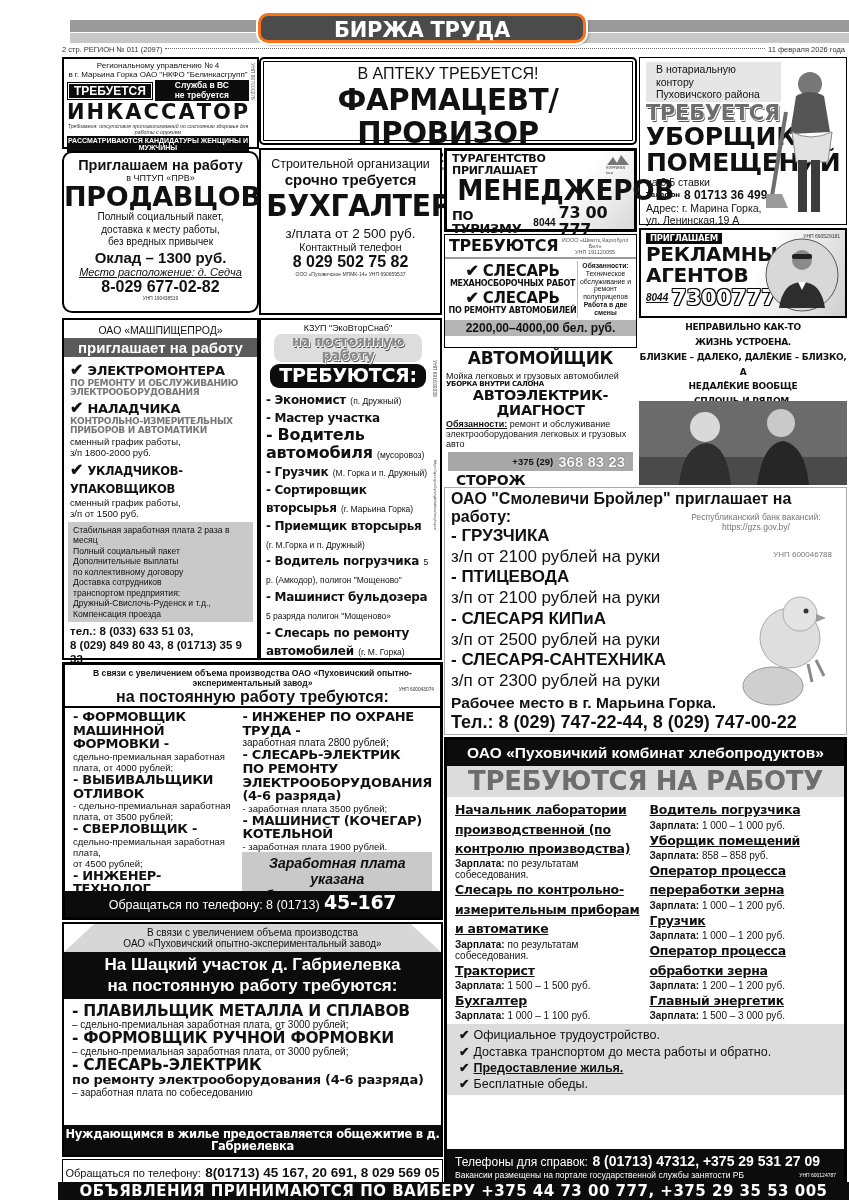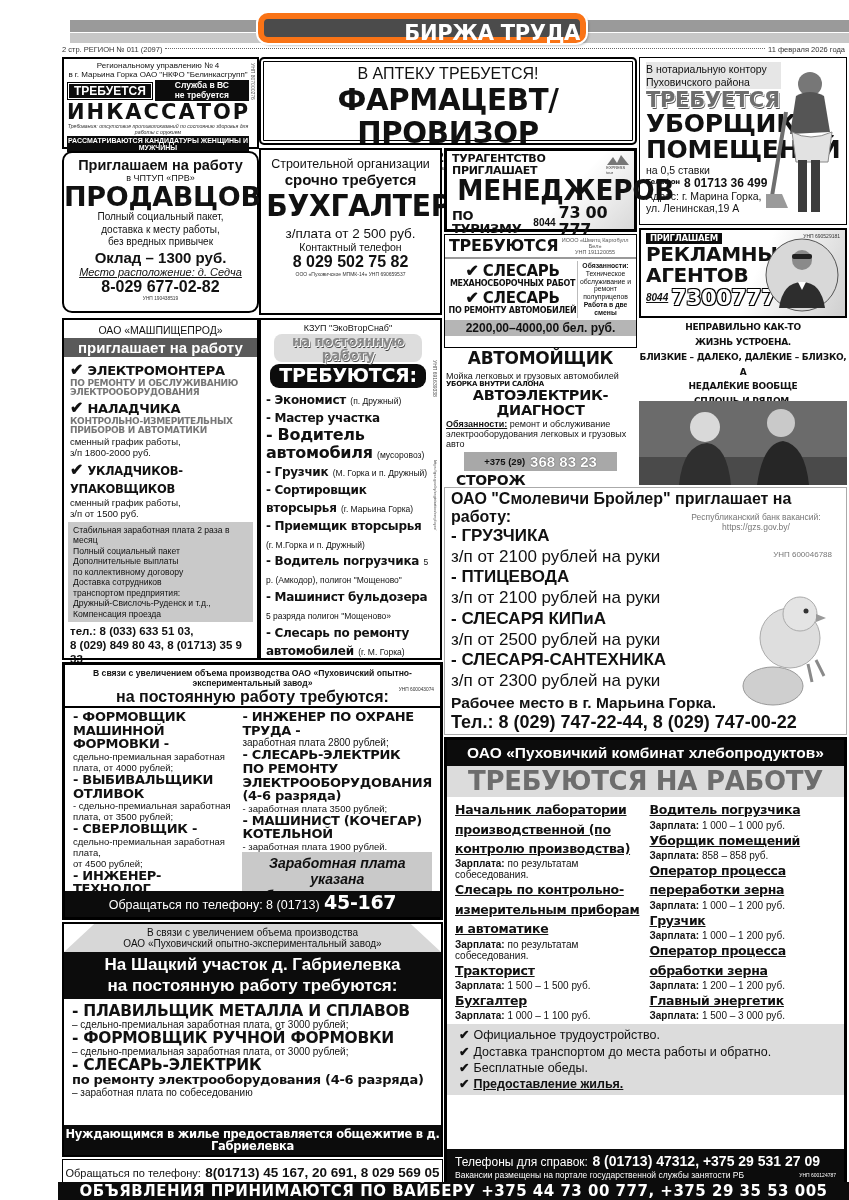--- a/index.html
+++ b/index.html
@@ -23,22 +23,22 @@
   .bdr3 { border:3px solid #000; }
   .inv { background:#0c0c0c; color:#fff; }
   .gray { background:#c9c9c9; }
   .lgray { background:#dcdcdc; }
   .head { font-family:"DejaVu Sans",sans-serif; font-weight:bold; line-height:1.05; letter-spacing:-0.3px; }
   .cond { transform:scaleX(.94); transform-origin:center; }
   .tiny { font-size:5.5px; color:#333; }
   .vert { writing-mode:vertical-rl; font-size:5px; color:#555; }
   .chk::before { content:"✔"; font-weight:bold; margin-right:4px; }
   .dotlead { flex:1; border-bottom:1px dotted #666; margin:0 3px 2px 3px; }
-  .banner { background:#4b4b4b; color:#fff; border:6px solid #f97316; border-radius:10px;
-            box-shadow:0 0 0 2px #fff,2px 2px 3px rgba(0,0,0,.4);text-align:right; }
+  .banner { background:#4b4b4b; color:#fff; border:3px solid #f97316; border-radius:10px;
+            box-shadow:0 0 0 2px #fff,2px 2px 3px rgba(0,0,0,.4); }
   .photo { background:linear-gradient(135deg,#8a8a8a,#4f4f4f); }
   svg { display:block; }
 </style>
 </head>
 <body>
 
 <div class="page">
 
   <div class="abs" style="left:70px;top:20px;right:0;height:12px;background:#9a9a9a"></div>
   <div class="abs" style="left:70px;top:33px;right:0;height:10px;background:#c7c7c7"></div>
@@ -65,21 +65,21 @@
   </div>
 
   <div class="ad bdr2 c" style="left:259px;top:57px;width:378px;height:88px;border-radius:5px;box-shadow:0 0 0 2px #fff inset,0 0 0 3px #000 inset;padding-top:6px">
     <div style="font-size:16px">В АПТЕКУ ТРЕБУЕТСЯ!</div>
     <div class="head cond" style="font-size:31px">ФАРМАЦЕВТ/ПРОВИЗОР</div>
     <div class="b" style="font-size:15px">8029 389 70 72, 8029 337 08 59</div>
     <div class="tiny" style="font-size:5.5px">ООО "Интерофицина плюс"  УНП 101376425</div>
   </div>
 
   <div class="ad bdr1" style="left:639px;top:57px;width:208px;height:168px;padding:4px 6px">
-    <div class="pre" style="font-size:10.5px;line-height:1.2;background:#e6e6e6;padding:1px 0;width:135px">В нотариальную контору
+    <div class="pre" style="font-size:10.5px;line-height:1.2;background:#e6e6e6;padding:1px 10px;width:135px">В нотариальную контору
 Пуховичского района</div>
     <div class="head" style="font-size:21px;color:#6e6e6e;text-shadow:1px 1px 0 #fff,1.5px 1.5px 0 #555">ТРЕБУЕТСЯ</div>
     <div class="head pre" style="font-size:25px">УБОРЩИК
 ПОМЕЩЕНИЙ</div>
     <div style="font-size:10.5px">на 0,5 ставки</div>
     <div class="row mid" style="gap:4px">
       <span class="head" style="font-size:7px">Телефон</span>
       <span class="b" style="font-size:12px">8  01713  36  499</span>
     </div>
     <div class="pre" style="font-size:10.5px;line-height:1.15">Адрес: г. Марина Горка,
@@ -161,21 +161,21 @@
     <div class="b c" style="background:#b5b5b5;font-size:12px;padding:1px 0">2200,00–4000,00 бел. руб.</div>
   </div>
 
   <div class="ad" style="left:444px;top:350px;width:193px;height:135px;padding:0 2px">
     <div class="head c" style="font-size:17px">АВТОМОЙЩИК</div>
     <div style="font-size:9px;margin-top:3px">Мойка легковых и грузовых автомобилей</div>
     <div class="head" style="font-size:7px">УБОРКА ВНУТРИ САЛОНА</div>
     <div class="head c" style="font-size:14.5px">АВТОЭЛЕКТРИК-ДИАГНОСТ</div>
     <div style="font-size:9px;line-height:1.15"><span class="b u">Обязанности:</span> <span class="pre">ремонт и обслуживание
 электрооборудования легковых и грузовых авто</span></div>
-    <div class="row mid c" style="background:#a8a8a8;margin:2px 18px;padding:1px 8px;justify-content:center;gap:5px">
+    <div class="row mid c" style="background:#a8a8a8;margin:2px 2px;padding:1px 8px;justify-content:flex-end;gap:5px">
       <span class="b" style="font-size:9.5px">+375 (29)</span>
       <span class="b" style="font-size:15px;color:#fff;text-shadow:0 0 1px #000">368 83 23</span>
     </div>
     <div class="head" style="font-size:14px;margin-left:10px">СТОРОЖ</div>
     <div class="pre" style="font-size:7.4px;line-height:1.2">Охрана офисного здания, СТО и прилегающей территории.
 Режим работы: смена через две ( с 17.00ч до 9.00ч.)</div>
     <div style="background:#6f6f6f;height:11px;margin:2px 18px 0"></div>
   </div>
 
   <div class="ad bdr2" style="left:639px;top:228px;width:208px;height:90px;padding:3px 5px;background:linear-gradient(115deg,#fff 55%,#cfcfcf)">
@@ -431,22 +431,22 @@
           </div>
         <div>
             <div class="head u" style="font-size:12.5px;line-height:1.55">Главный энергетик</div>
             <div style="font-size:10px"><span class="b">Зарплата:</span> <span>1 500 – 3 000 руб.</span></div>
           </div>
       </div>
     </div>
     <div class="lgray" style="padding:3px 12px;font-size:12.5px;line-height:1.3">
       <div><span class="chk"></span><span>Официальное трудоустройство.</span></div>
       <div><span class="chk"></span><span>Доставка транспортом до места работы и обратно.</span></div>
+      <div><span class="chk"></span><span class="b u">Предоставление жилья.</span></div>
       <div><span class="chk"></span><span>Бесплатные обеды.</span></div>
-      <div><span class="chk"></span><span class="b u">Предоставление жилья.</span></div>
     </div>
     <div class="inv abs" style="left:0;right:0;bottom:0;padding:3px 8px 2px">
       <div><span style="font-size:12px">Телефоны для справок:</span> <span class="b" style="font-size:14px">8 (01713) 47312, +375 29 531 27 09</span></div>
       <div class="row between mid">
         <span style="font-size:8.5px">Вакансии размещены на портале государственной службы занятости РБ</span>
         <span style="font-size:5px">УНП 600124787</span>
       </div>
     </div>
   </div>
 

